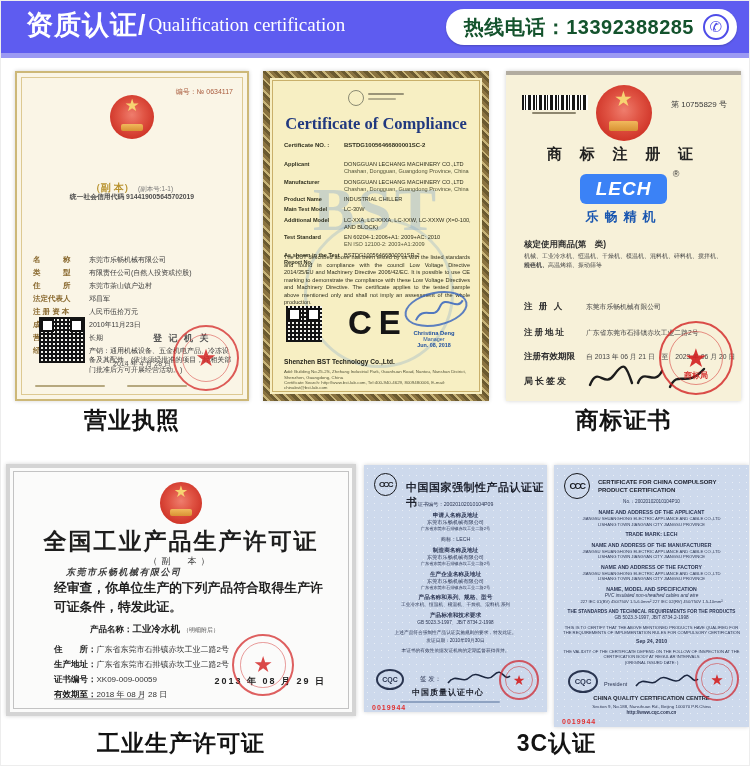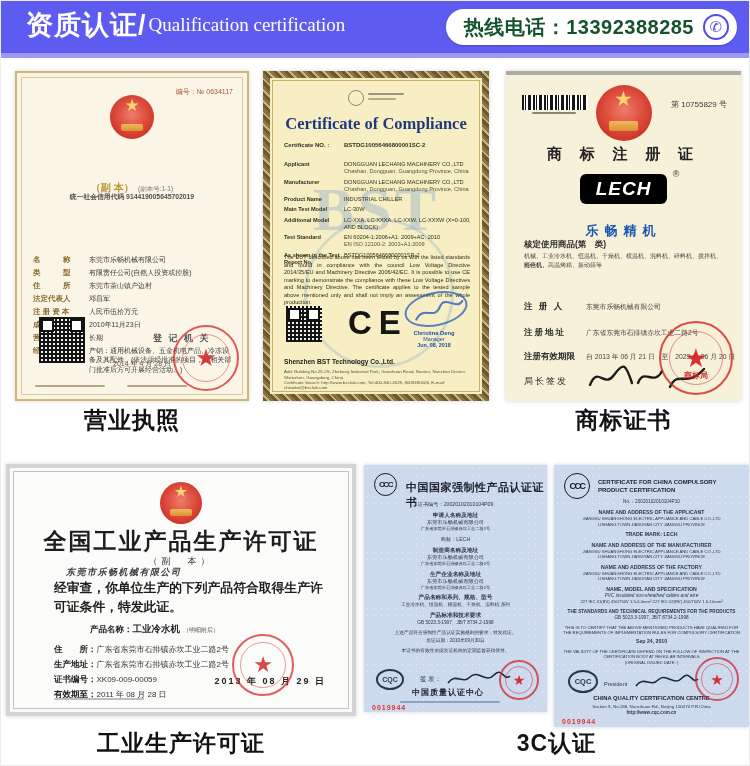--- a/index.html
+++ b/index.html
@@ -213,41 +213,41 @@
 
   <div class="cert" style="left:505px;top:70px;width:235px;height:330px;background:#f7f1d9;">
     <div style="position:absolute;top:0;left:0;right:0;height:4px;background:#b2aca0;"></div>
     <div class="barcode" style="position:absolute;left:16px;top:24px;width:66px;height:15px;"></div>
     <div class="bar" style="position:absolute;left:26px;top:41px;width:44px;height:2px;background:#8d866e;"></div>
     <div style="position:absolute;right:14px;top:28px;font-size:8px;color:#3a3a3a;">第 10755829 号</div>
     <div class="emblem" style="position:absolute;top:14px;left:50%;transform:translateX(-50%);width:56px;height:56px;font-size:21px;"></div>
     <div style="position:absolute;top:74px;left:0;right:0;text-align:center;font-family:'Liberation Serif','DejaVu Serif',serif;font-weight:bold;font-size:15px;letter-spacing:7px;color:#222;">商 标 注 册 证</div>
     <div style="position:absolute;top:103px;left:0;right:0;text-align:center;">
       <span style="position:relative;display:inline-block;">
-        <span style="display:inline-block;background:#000000;color:#fff;font-style:italic;font-weight:900;font-size:19px;letter-spacing:1px;padding:4px 16px;border-radius:6px;">LECH</span>
+        <span style="display:inline-block;background:#3b82f6;color:#fff;font-style:italic;font-weight:900;font-size:19px;letter-spacing:1px;padding:4px 16px;border-radius:6px;">LECH</span>
         <span style="position:absolute;top:-5px;right:-12px;font-size:9px;color:#333;">®</span>
       </span>
-      <div style="margin-top:18px;color:#1a57b0;font-weight:bold;font-size:13px;letter-spacing:6px;">乐畅精机</div>
+      <div style="margin-top:4px;color:#1a57b0;font-weight:bold;font-size:13px;letter-spacing:6px;">乐畅精机</div>
     </div>
     <div style="position:absolute;left:18px;top:168px;font-size:8.5px;font-weight:bold;color:#2e2e2e;">核定使用商品(第　类)</div>
     <div style="position:absolute;left:18px;right:16px;top:181px;font-size:6px;color:#444;">机械、工业冷水机、恒温机、干燥机、模温机、混料机、碎料机、搅拌机、混色机、</div>
     <div style="position:absolute;left:18px;right:16px;top:190px;font-size:6px;color:#444;">粉碎机、高温烤箱、振动筛等</div>
     <div style="position:absolute;left:18px;top:230px;display:flex;">
       <span style="font-size:8.5px;font-weight:bold;color:#2e2e2e;width:62px;flex:none;letter-spacing:2px;">注 册 人</span>
       <span style="font-size:6.8px;color:#444;margin-top:1px;">东莞市乐畅机械有限公司</span>
     </div>
     <div style="position:absolute;left:18px;top:256px;display:flex;">
       <span style="font-size:8.5px;font-weight:bold;color:#2e2e2e;width:62px;flex:none;letter-spacing:2px;">注册地址</span>
       <span style="font-size:6.8px;color:#444;margin-top:1px;">广东省东莞市石排镇赤坎工业二路2号</span>
     </div>
     <div style="position:absolute;left:18px;top:280px;display:flex;">
       <span style="font-size:8.5px;font-weight:bold;color:#2e2e2e;width:62px;flex:none;">注册有效期限</span>
       <span style="font-size:6.8px;color:#444;margin-top:1px;">自 2013 年 06 月 21 日　至　2023 年 06 月 20 日</span>
     </div>
-    <div style="position:absolute;left:18px;top:304px;font-size:9px;font-weight:normal;color:#2e2e2e;letter-spacing:2px;">局长签发</div>
+    <div style="position:absolute;left:18px;top:304px;font-size:9px;font-weight:bold;color:#2e2e2e;letter-spacing:2px;">局长签发</div>
     <svg viewBox="0 0 130 36" width="130" height="36" style="position:absolute;left:76px;top:288px;">
       <path d="M8 26 C 16 6, 22 30, 32 16 S 44 6, 50 24 M 56 24 C 62 8, 72 28, 80 12 M 88 28 C 96 10, 104 30, 122 10" stroke="#1c1c1c" stroke-width="2.4" fill="none" stroke-linecap="round"></path>
     </svg>
     <div class="seal" style="position:absolute;right:8px;bottom:6px;width:74px;height:74px;font-size:26px;">
       <span style="position:absolute;bottom:12px;left:0;right:0;text-align:center;font-size:8px;font-weight:bold;">商标局</span>
     </div>
   </div>
 
   <div class="cap" style="left:14px;top:404px;width:234px;">营业执照</div>
   <div class="cap" style="left:505px;top:404px;width:235px;">商标证书</div>
@@ -276,21 +276,21 @@
           <span class="lic-value">广东省东莞市石排镇赤坎工业二路2号</span>
         </div>
 
         <div class="lic-row">
           <span class="lic-label">证书编号：</span>
           <span class="lic-value">XK09-009-00059</span>
         </div>
 
         <div class="lic-row">
           <span class="lic-label">有效期至：</span>
-          <span class="lic-value">2011 年 08 月 28 日</span>
+          <span class="lic-value">2018 年 08 月 28 日</span>
         </div>
       </div>
     <div style="position:absolute;right:26px;bottom:24px;font-size:9px;font-weight:bold;color:#222;letter-spacing:2px;">2013 年  08  月  29  日</div>
     <div class="seal" style="position:absolute;right:58px;bottom:16px;width:62px;height:62px;font-size:22px;opacity:.9;"></div>
     <div class="bar" style="position:absolute;left:44px;bottom:12px;width:90px;background:#bdbdbd;"></div>
   </div>
 
   <div class="cert bluecert" style="left:363px;top:464px;width:183px;height:247px;">
     <div class="ccc-logo" style="position:absolute;left:10px;top:8px;width:23px;height:23px;font-size:8px;">CCC</div>
     <div style="position:absolute;left:42px;top:15px;font-size:11px;font-weight:700;color:#1b1f2b;letter-spacing:.5px;">中国国家强制性产品认证证书</div>

